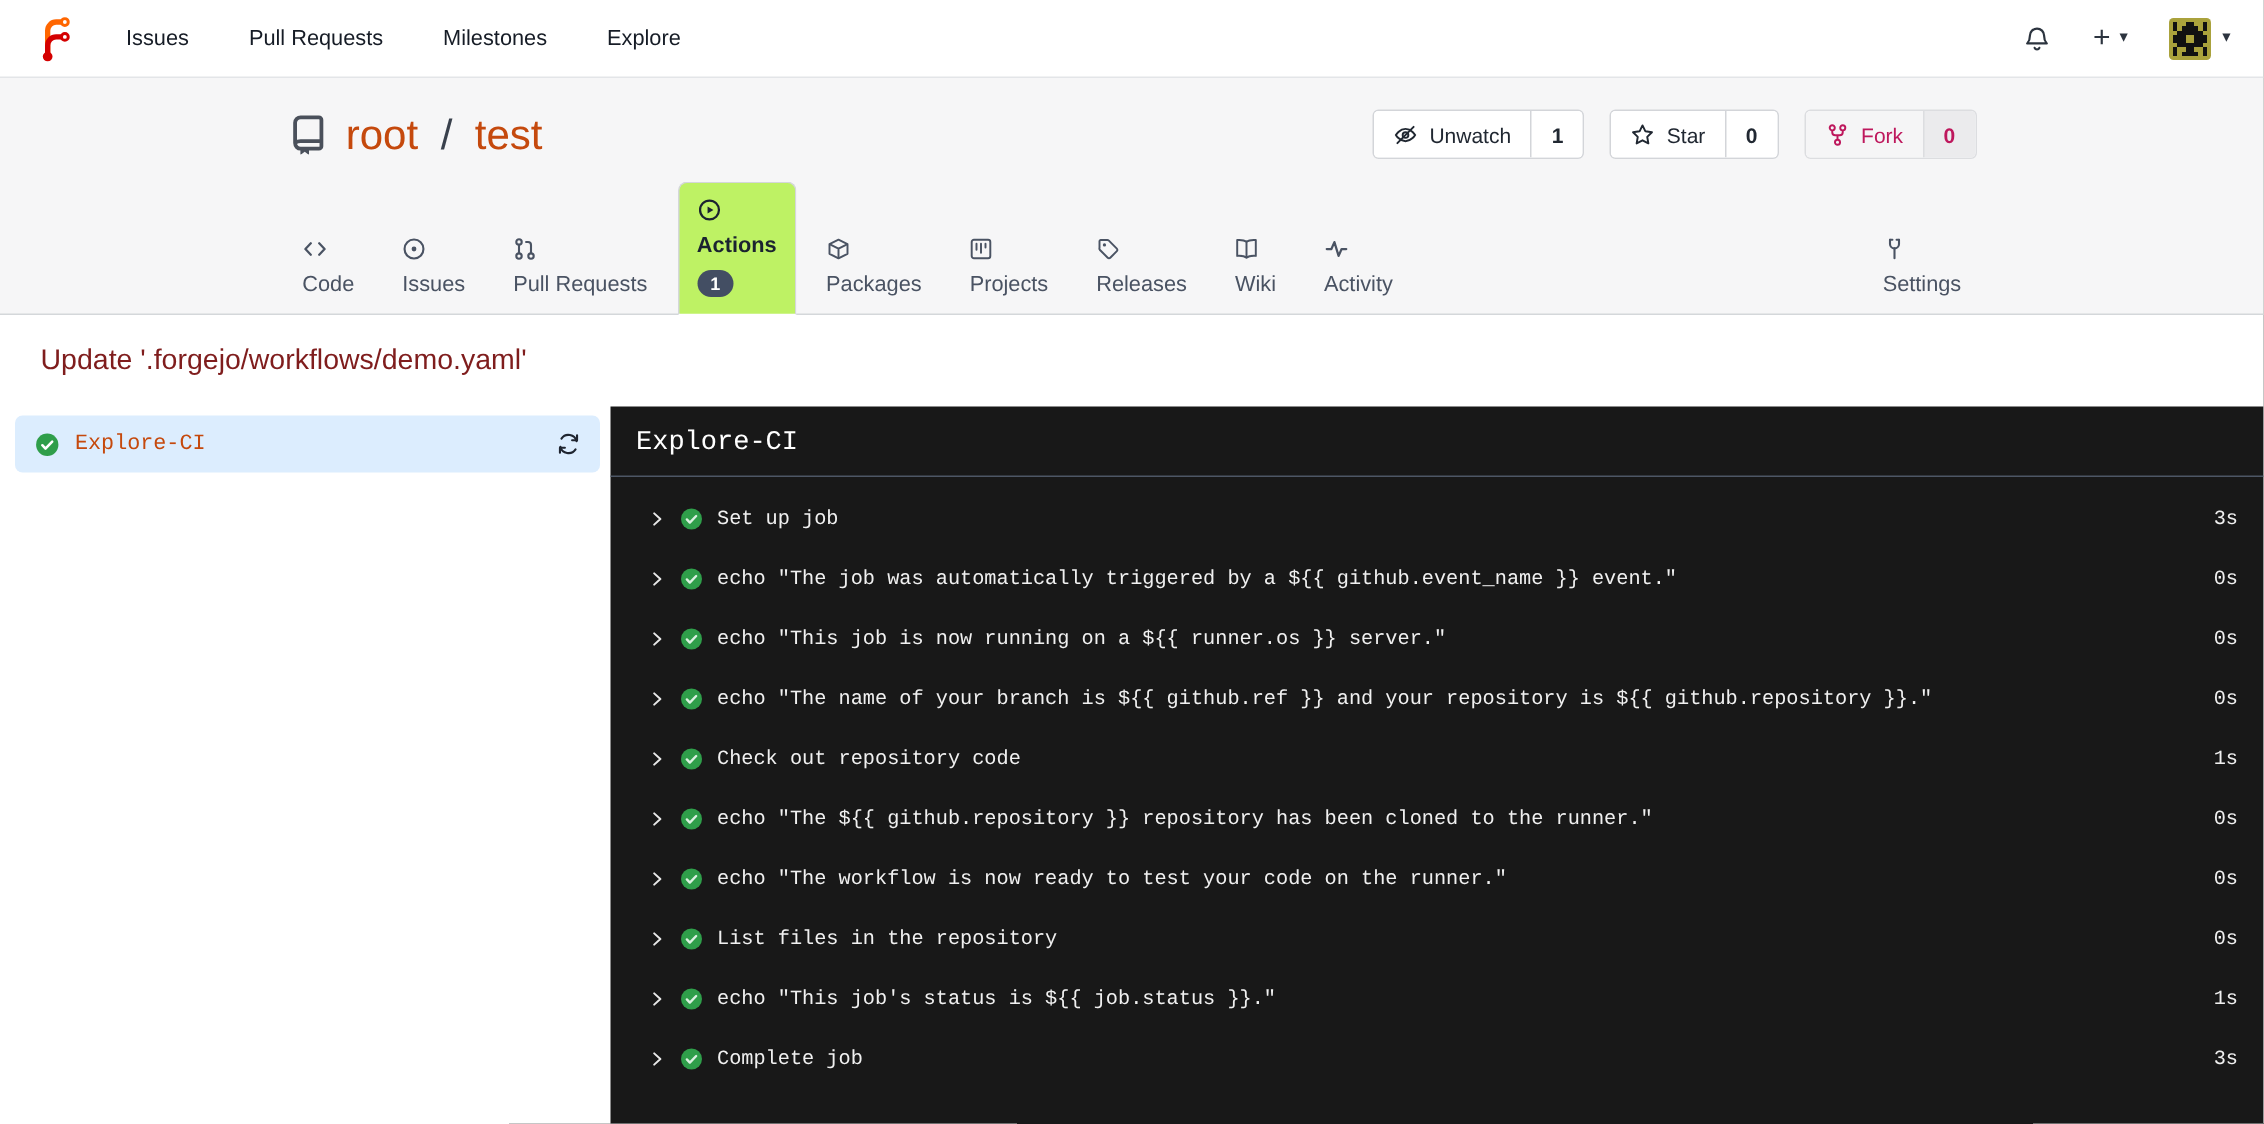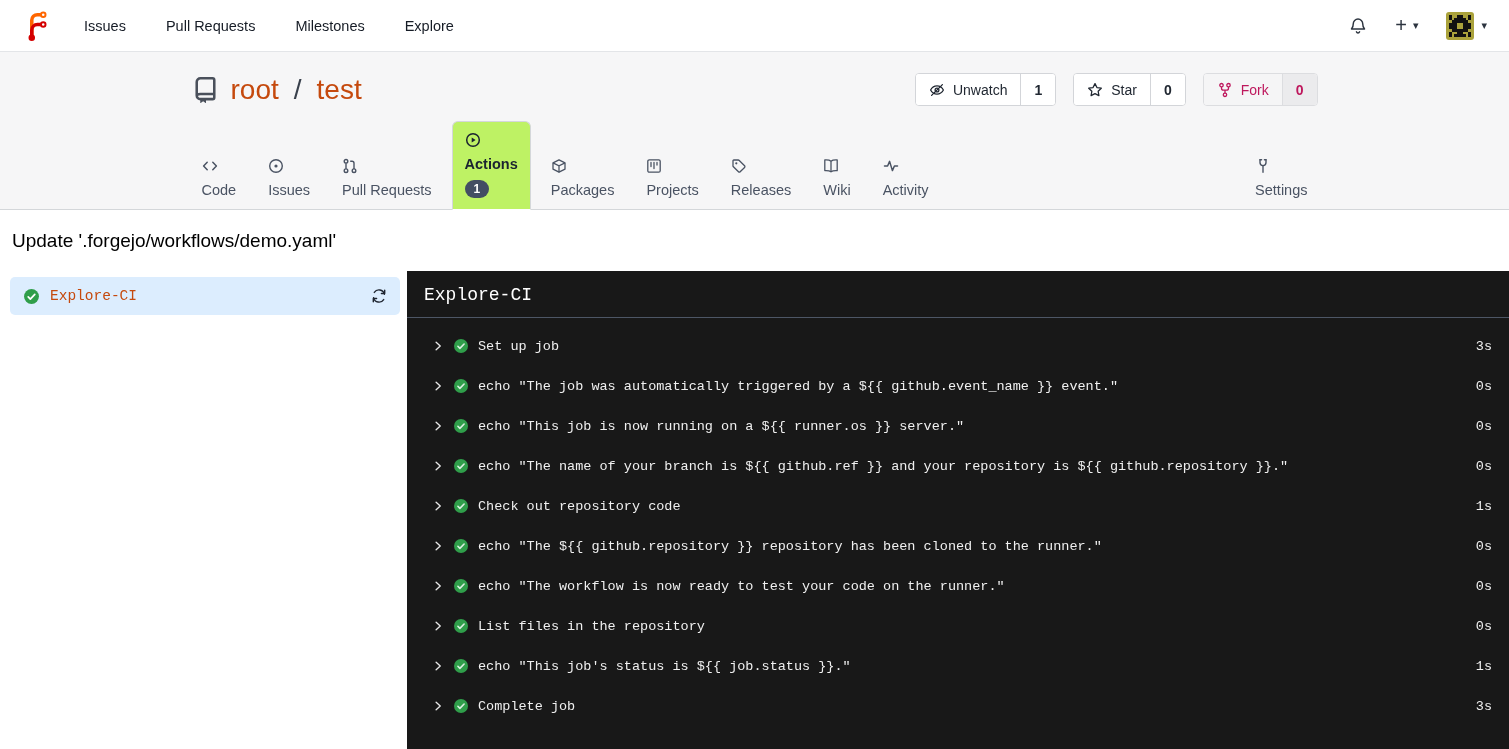--- a/index.html
+++ b/index.html
@@ -44,21 +44,21 @@
     color:#4a5363; cursor:pointer; white-space:nowrap;flex-direction:column; }
   .tab .t-ico { display:flex; color:#4a5363; }
   .tab.active { background:#bef264; border:1px solid #d4d7da; border-bottom:1px solid #fff;
     border-radius:6px 6px 0 0; margin-bottom:-1px; font-weight:700; color:#1b2330; }
   .tab.active .t-ico { color:#1b2330; }
   .tab-badge { background:#434e63; color:#fff; font-size:12px; font-weight:600;
     border-radius:10px; padding:2px 9px; line-height:14px; }
   .tab-settings { margin-left:auto; }
 
   
-  .page-title { font-size:19px; font-weight:400; color:#000000; padding:19px 12px; line-height:23px; }
+  .page-title { font-size:19px; font-weight:400; color:#7f1d1d; padding:19px 27px; line-height:23px; }
 
   
   .run-layout { display:flex; height:634px;font-family:Liberation Mono, monospace; }
   .job-sidebar { width:407px; padding:6px 7px 0 10px; }
   .job-item { display:flex; align-items:center; gap:10px; background:#dcedfe; border-radius:5px;
     height:38px; padding:0 13px; cursor:pointer; }
   .job-name { color:#c5490d; font-size:14.5px; font-weight:500; }
   .job-refresh { margin-left:auto; color:#1f2530; display:flex; cursor:pointer; }
 
   .job-panel { flex:1; background:#181818; display:flex; flex-direction:column; }

